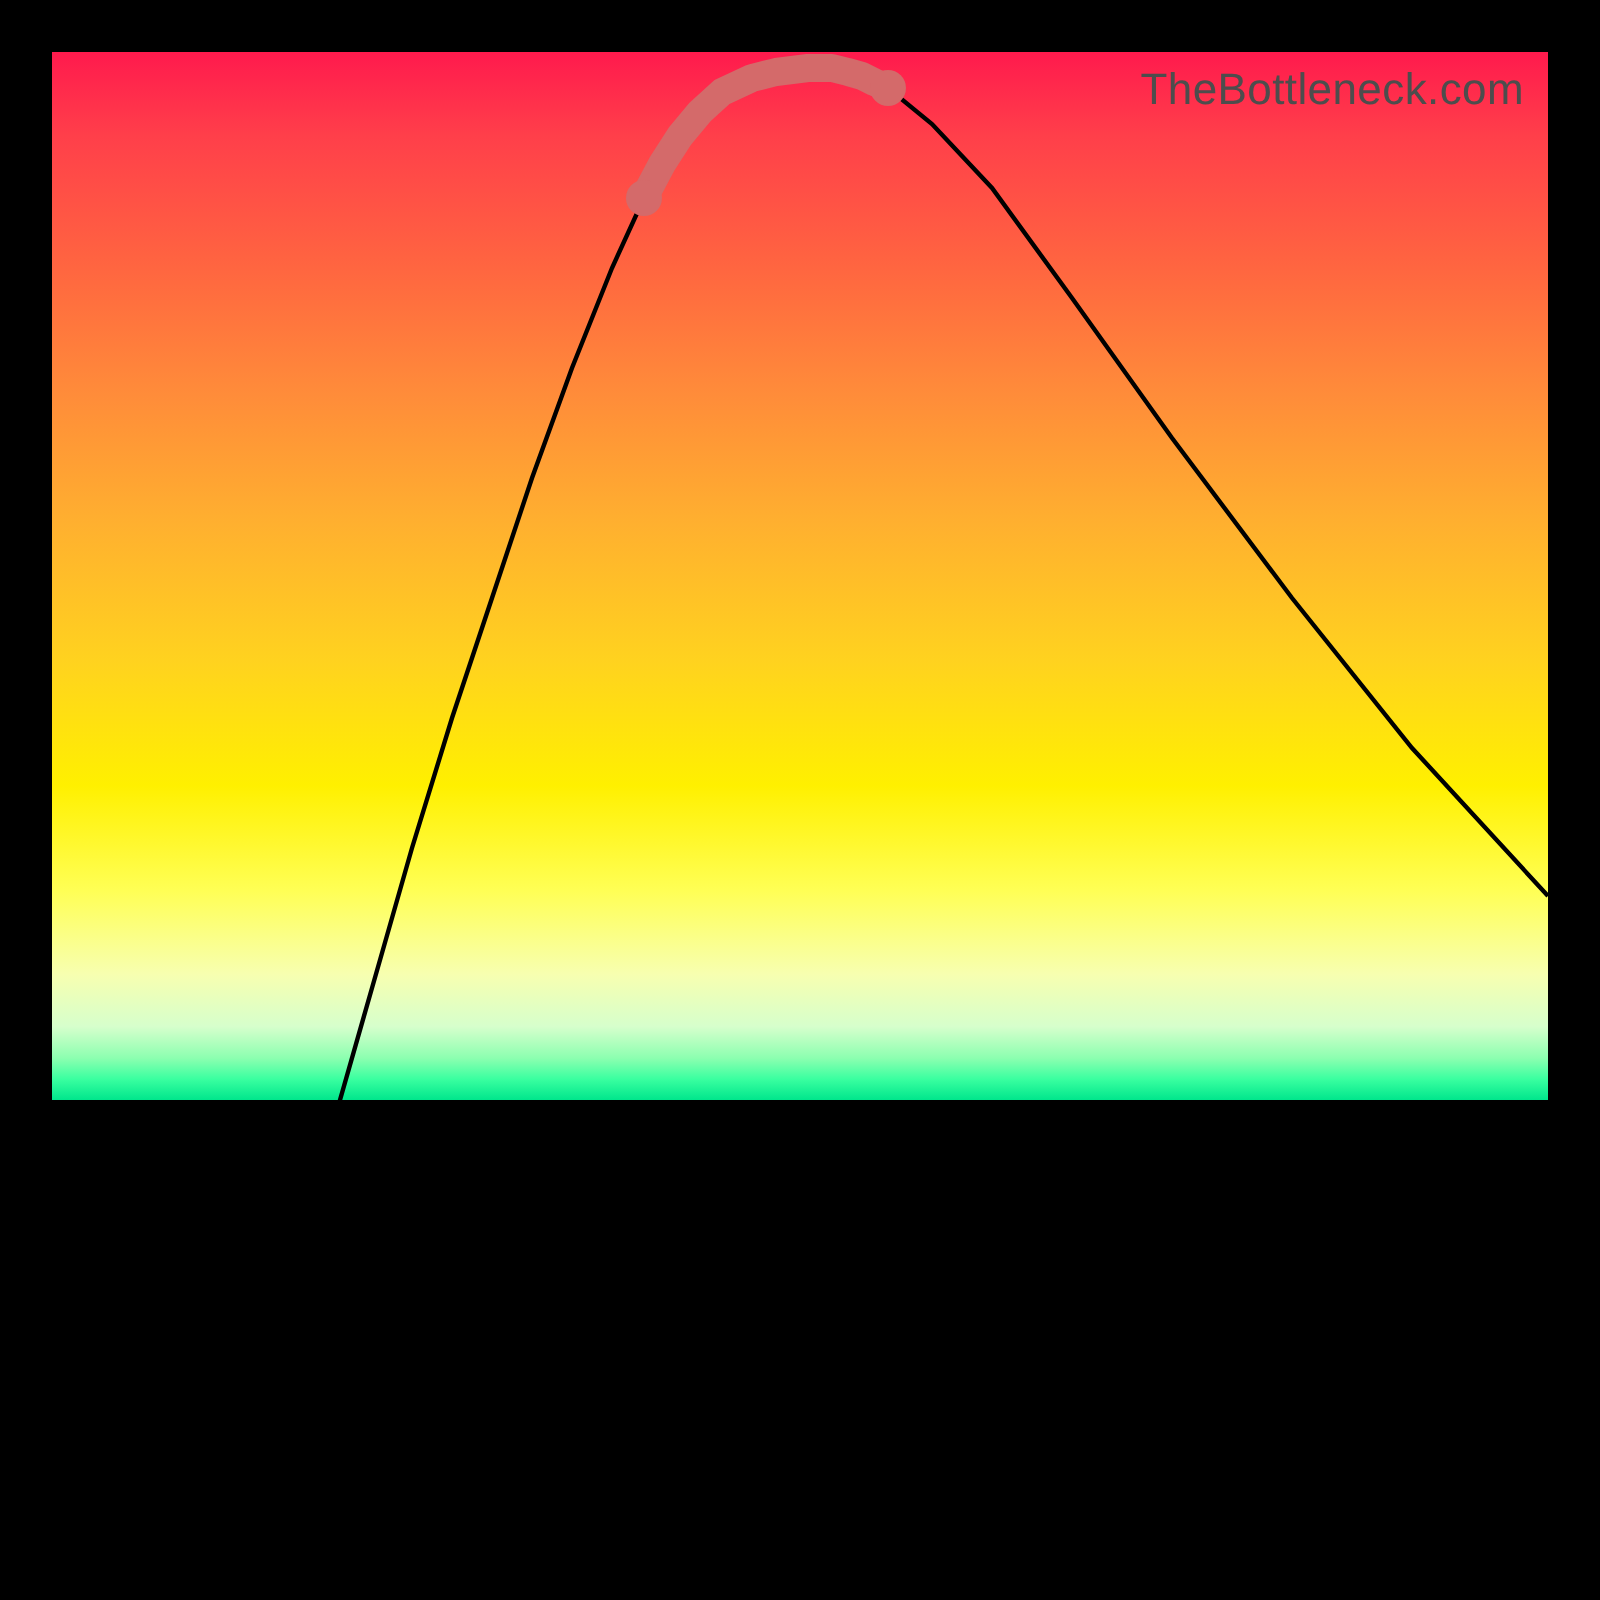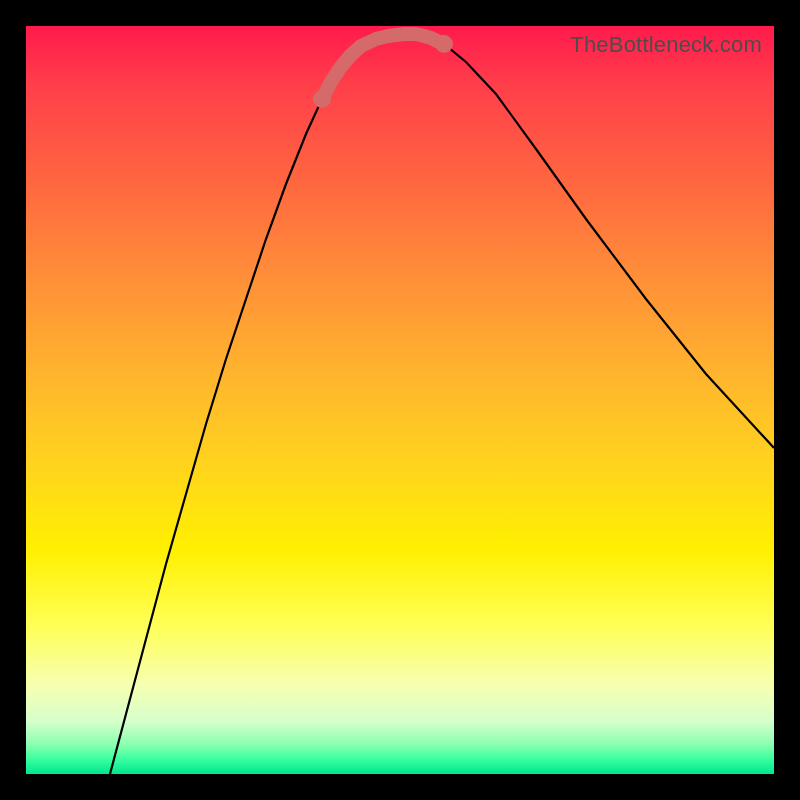--- a/index.html
+++ b/index.html
@@ -16,21 +16,21 @@
     top: 0;
     width: 800px;
     height: 800px;
     background: #000;
   }
   .plot {
     position: absolute;
     left: 26px;
     top: 26px;
     width: 748px;
-    height: 748px;
+    height: 524px;
     background: linear-gradient(to bottom,
       #ff1a4d 0%,
       #ff3f4a 8%,
       #ff6a3f 22%,
       #ff8a3a 32%,
       #ffb02f 45%,
       #ffd21f 58%,
       #fff000 70%,
       #ffff55 80%,
       #f7ffb0 88%,

